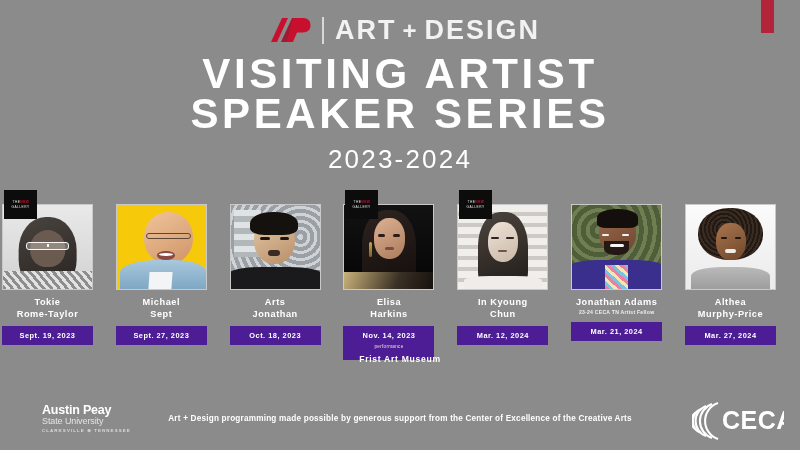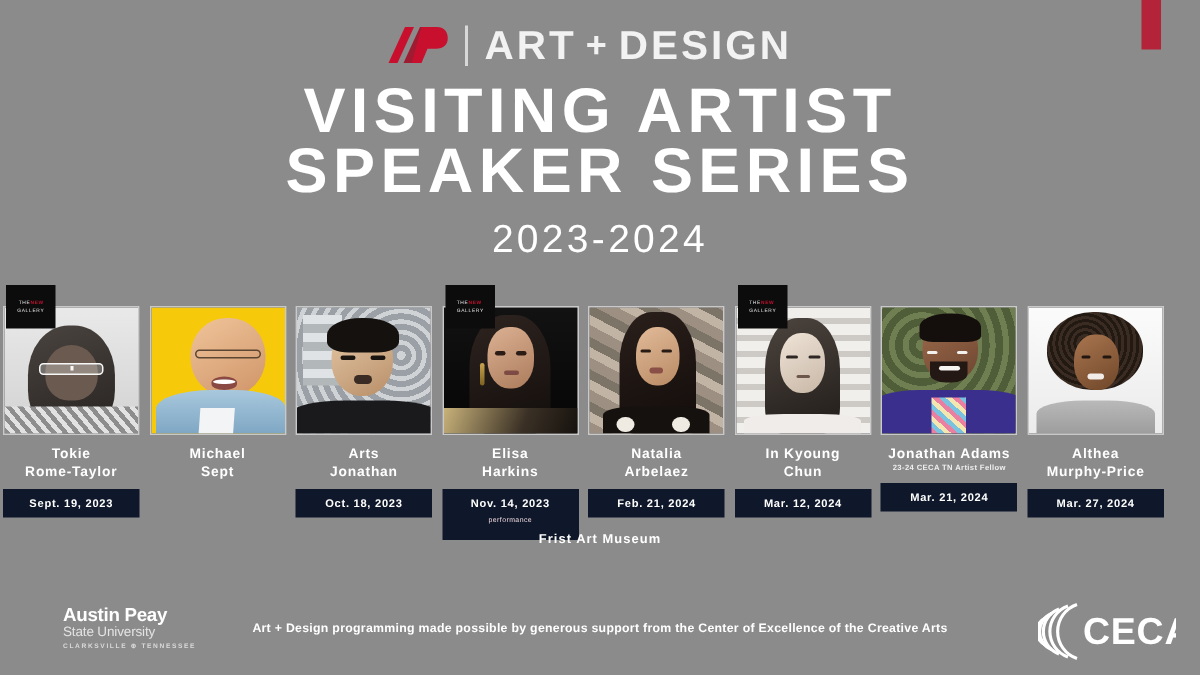--- a/index.html
+++ b/index.html
@@ -12,21 +12,21 @@
   }
 
   
   .accent-bar{
     position:absolute; top:0; left:761px; width:13px; height:33px;
     background:#b3243b;
   }
 
   
   .logo-lockup{
-    position:absolute; top:13px; left:0; width:785px;
+    position:absolute; top:13px; left:12px; width:785px;
     display:flex; align-items:center; justify-content:center; gap:9px;
     height:34px;
   }
   .ap-mark{ display:block; }
   .logo-divider{
     width:2px; height:27px; background:#d8d8d8; margin:0 2px;
   }
   .logo-words{
     font-size:27px; font-weight:bold; color:#f2f2f2;
     letter-spacing:2.0px; line-height:1; white-space:nowrap;
@@ -83,21 +83,21 @@
     margin-top:7px; text-align:center; color:#ffffff;
     font-size:9.2px; font-weight:bold; line-height:11.5px;
     letter-spacing:.55px; white-space:nowrap;
   }
   .subtitle{
     text-align:center; color:#efefef; font-size:5.1px;
     line-height:7px; letter-spacing:.25px; white-space:nowrap;
     font-weight:bold;
   }
   .date-badge{
-    margin-top:6px; width:91px; background:#0f172a;
+    margin-top:6px; width:91px; background:#4c1d95;
     color:#ffffff; text-align:center; font-size:7.4px; font-weight:bold;
     letter-spacing:.5px; padding:5px 0 5px; line-height:9px;
   }
   .date-badge.tall{ padding-bottom:9px; }
   .badge-note{
     display:block; font-size:4.6px; font-weight:normal;
     letter-spacing:.3px; margin-top:2px; color:#f0dade;
   }
   .venue{
     position:absolute; top:354px; left:0; width:800px; text-align:center;
@@ -203,20 +203,23 @@
      <div style="position:absolute;left:36%;bottom:0;width:26%;height:20%;
                  background:#f2f4f5;transform:skewX(-4deg)"></div>
    </div>
         </div>
     </div>
     <div class="name">
       <div>Michael</div>
         <div>Sept</div>
     </div>
 
+    <div class="date-badge">
+      <span>Sept. 27, 2023</span>
+    </div>
     </div>
     <div class="speaker">
     <div class="photo-wrap">
 
       <div class="photo">
           <div class="photo-inner" style="background:
       repeating-radial-gradient(circle at 78% 38%, #cfd3d6 0 3px, #9aa0a5 3px 7px),
       linear-gradient(#c3c7ca,#aeb3b6)">
      <div style="position:absolute;left:4%;top:6%;width:30%;height:56%;
                  background:repeating-linear-gradient(#dfe3e6 0 6px,#b2b7ba 6px 12px)"></div>
@@ -263,48 +266,20 @@
    </div>
         </div>
     </div>
     <div class="name">
       <div>Elisa</div>
         <div>Harkins</div>
     </div>
 
     <div class="date-badge tall">
       <span>Nov. 14, 2023</span><span class="badge-note">performance</span>
-    </div>
-    </div>
-    <div class="speaker">
-    <div class="photo-wrap">
-
-      <div class="photo">
-          <div class="photo-inner" style="background:
-      repeating-linear-gradient(28deg,#9d8f82 0 7px,#c2b4a4 7px 13px,#7d7468 13px 19px)">
-     <div style="position:absolute;left:22%;top:4%;width:58%;height:96%;
-                 border-radius:42% 42% 18% 18%;background:linear-gradient(160deg,#2a1f1b,#120c0a)"></div>
-     <div style="position:absolute;left:34%;top:16%;width:33%;height:46%;
-                 border-radius:46%;background:linear-gradient(150deg,#e2bb99,#b88a64)"></div>
-     <div style="position:absolute;left:38%;top:33%;width:8%;height:3%;background:#281b14;border-radius:2px"></div>
-     <div style="position:absolute;left:54%;top:33%;width:8%;height:3%;background:#281b14;border-radius:2px"></div>
-     <div style="position:absolute;left:45%;top:48%;width:10%;height:4%;background:#8a4f46;border-radius:3px"></div>
-     <div style="position:absolute;left:10%;bottom:0;width:80%;height:22%;background:#15110f;border-radius:30% 30% 0 0"></div>
-     <div style="position:absolute;left:20%;bottom:1%;width:13%;height:12%;border-radius:50%;background:#efeae2"></div>
-     <div style="position:absolute;left:62%;bottom:1%;width:13%;height:12%;border-radius:50%;background:#efeae2"></div>
-   </div>
-        </div>
-    </div>
-    <div class="name">
-      <div>Natalia</div>
-        <div>Arbelaez</div>
-    </div>
-
-    <div class="date-badge">
-      <span>Feb. 21, 2024</span>
     </div>
     </div>
     <div class="speaker">
     <div class="photo-wrap">
       <div class="gallery-badge">
          <div class="gb-l1"><span>THE</span><b>NEW</b></div>
          <div class="gb-l2">GALLERY</div>
        </div>
       <div class="photo">
           <div class="photo-inner" style="background:repeating-linear-gradient(#f1efec 0 7px,#cdc9c4 7px 11px)">

